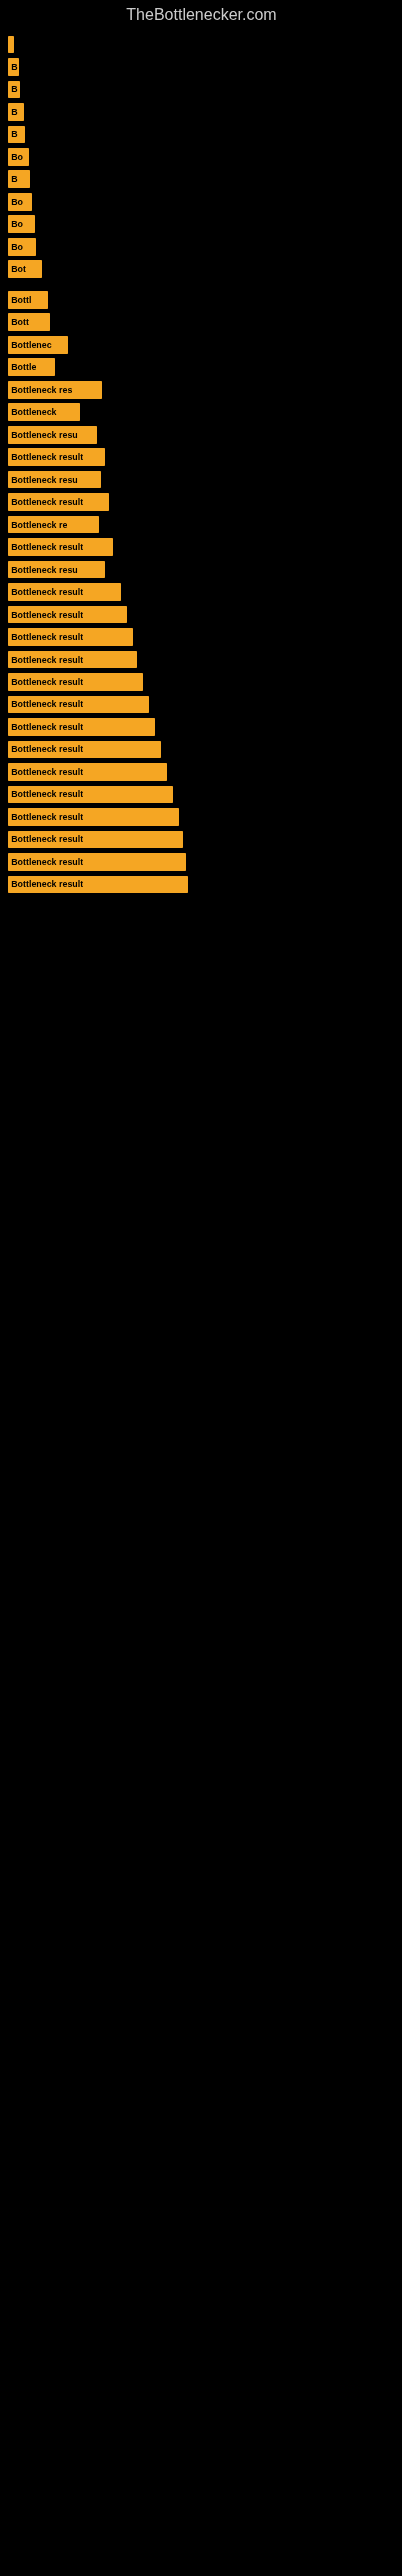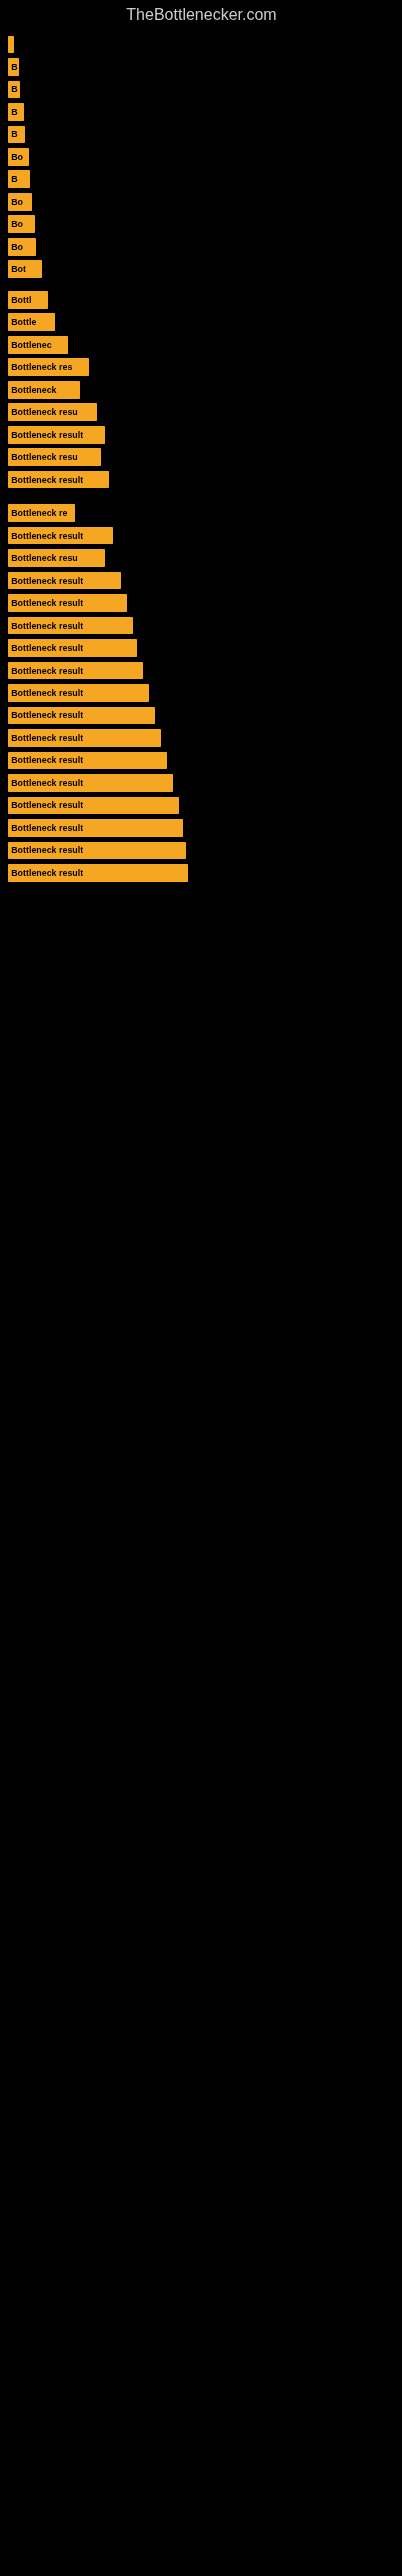--- a/index.html
+++ b/index.html
@@ -104,31 +104,36 @@
       <div class="bar" style="width: 34px;">
         <span class="bar-label">Bot</span>
       </div>
     </div>
     <div class="bar-row">
       <div class="bar" style="width: 40px; margin-top: 8px;">
         <span class="bar-label">Bottl</span>
       </div>
     </div>
     <div class="bar-row">
+      <div class="bar" style="width: 42px;">
+        <span class="bar-label">Bott</span>
+      </div>
+    </div>
+    <div class="bar-row">
+      <div class="bar" style="width: 60px;">
+        <span class="bar-label">Bottlenec</span>
+      </div>
+    </div>
+    <div class="bar-row">
       <div class="bar" style="width: 47px;">
         <span class="bar-label">Bottle</span>
       </div>
     </div>
     <div class="bar-row">
-      <div class="bar" style="width: 60px;">
-        <span class="bar-label">Bottlenec</span>
-      </div>
-    </div>
-    <div class="bar-row">
-      <div class="bar" style="width: 81px;">
+      <div class="bar" style="width: 94px;">
         <span class="bar-label">Bottleneck res</span>
       </div>
     </div>
     <div class="bar-row">
       <div class="bar" style="width: 72px;">
         <span class="bar-label">Bottleneck</span>
       </div>
     </div>
     <div class="bar-row">
       <div class="bar" style="width: 89px;">
@@ -144,21 +149,21 @@
       <div class="bar" style="width: 93px;">
         <span class="bar-label">Bottleneck resu</span>
       </div>
     </div>
     <div class="bar-row">
       <div class="bar" style="width: 101px;">
         <span class="bar-label">Bottleneck result</span>
       </div>
     </div>
     <div class="bar-row">
-      <div class="bar" style="width: 67px; margin-top: 11px;">
+      <div class="bar" style="width: 91px;">
         <span class="bar-label">Bottleneck re</span>
       </div>
     </div>
     <div class="bar-row">
       <div class="bar" style="width: 105px;">
         <span class="bar-label">Bottleneck result</span>
       </div>
     </div>
     <div class="bar-row">
       <div class="bar" style="width: 97px;">

